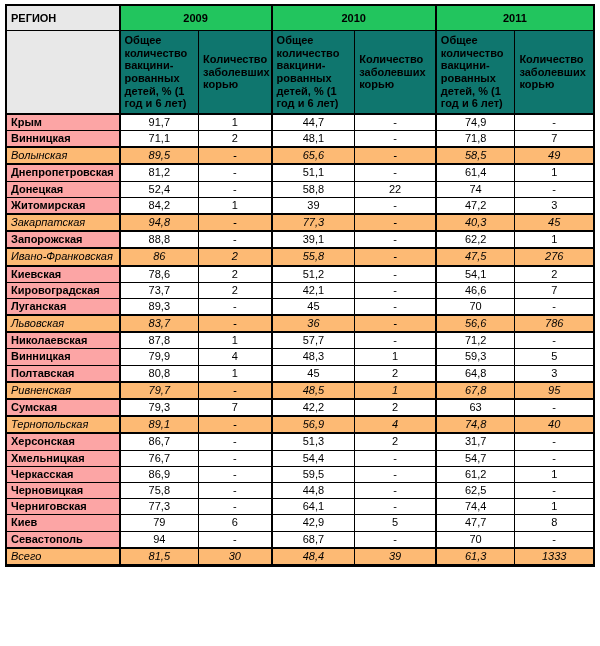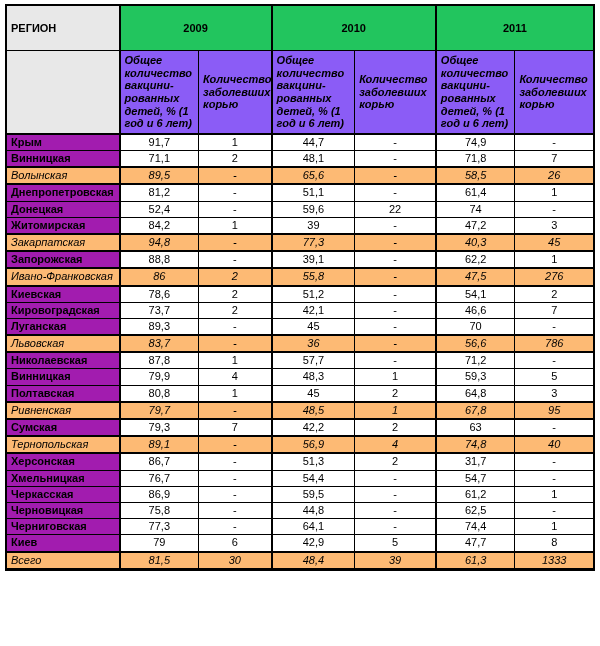--- a/index.html
+++ b/index.html
@@ -30,48 +30,47 @@
     overflow: hidden;
     box-sizing: border-box;
   }
   
   .gsep { border-left-width: 2px !important; }
 
   
   th.region-head {
     background: #e8e8e8;
     text-align: left;
-    padding: 16px 4px;
+    padding: 6px 4px;
     height: 20px;
     font-weight: bold;
     vertical-align: middle;
   }
   th.year {
     background: #22c55e;
     text-align: center;
     font-weight: bold;
     font-size: 12px;
     height: 20px;
     vertical-align: middle;
   }
   td.region-spacer { background: #e8e8e8; }
   th.sub {
-    background: #8b5cf6;
+    background: #0f766e;
     font-weight: bold;
     text-align: left;
     vertical-align: middle;
     padding: 3px 2px 3px 4px;
     line-height: 1.15;
-    font-style: italic;
   }
   thead tr.subrow th, thead tr.subrow td { border-bottom-width: 2px; }
 
   
   td.region {
-    background: #a21caf;
+    background: #fca5a5;
     font-weight: bold;
     text-align: left;
     padding: 1px 2px 1px 4px;
     height: 15px;
     line-height: 1.2;
     vertical-align: middle;
   }
   td.val {
     background: #ffffff;
     text-align: center;
@@ -138,36 +137,36 @@
           <td class="val gsep">71,8</td>
           <td class="val">7</td>
         </tr>
         <tr class="hl">
           <td class="region">Волынская</td>
           <td class="val gsep">89,5</td>
           <td class="val">-</td>
           <td class="val gsep">65,6</td>
           <td class="val">-</td>
           <td class="val gsep">58,5</td>
-          <td class="val">26</td>
+          <td class="val">49</td>
         </tr>
         <tr>
           <td class="region">Днепропетровская</td>
           <td class="val gsep">81,2</td>
           <td class="val">-</td>
           <td class="val gsep">51,1</td>
           <td class="val">-</td>
           <td class="val gsep">61,4</td>
           <td class="val">1</td>
         </tr>
         <tr>
           <td class="region">Донецкая</td>
           <td class="val gsep">52,4</td>
           <td class="val">-</td>
-          <td class="val gsep">59,6</td>
+          <td class="val gsep">58,8</td>
           <td class="val">22</td>
           <td class="val gsep">74</td>
           <td class="val">-</td>
         </tr>
         <tr>
           <td class="region">Житомирская</td>
           <td class="val gsep">84,2</td>
           <td class="val">1</td>
           <td class="val gsep">39</td>
           <td class="val">-</td>
@@ -338,20 +337,29 @@
         </tr>
         <tr>
           <td class="region">Киев</td>
           <td class="val gsep">79</td>
           <td class="val">6</td>
           <td class="val gsep">42,9</td>
           <td class="val">5</td>
           <td class="val gsep">47,7</td>
           <td class="val">8</td>
         </tr>
+        <tr>
+          <td class="region">Севастополь</td>
+          <td class="val gsep">94</td>
+          <td class="val">-</td>
+          <td class="val gsep">68,7</td>
+          <td class="val">-</td>
+          <td class="val gsep">70</td>
+          <td class="val">-</td>
+        </tr>
         <tr class="hl">
           <td class="region">Всего</td>
           <td class="val gsep">81,5</td>
           <td class="val">30</td>
           <td class="val gsep">48,4</td>
           <td class="val">39</td>
           <td class="val gsep">61,3</td>
           <td class="val">1333</td>
         </tr>
       </tbody>

